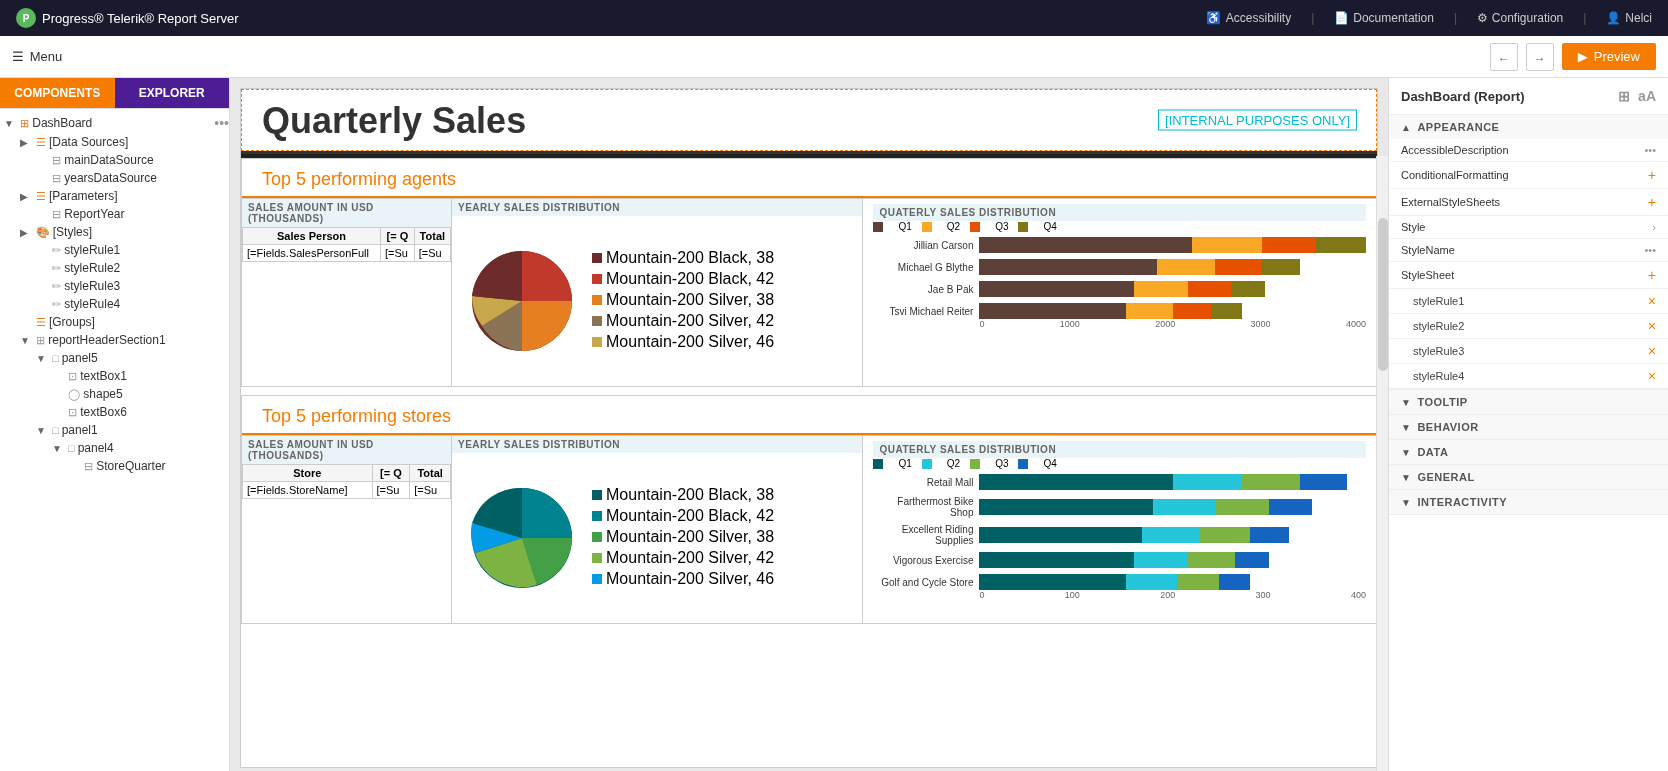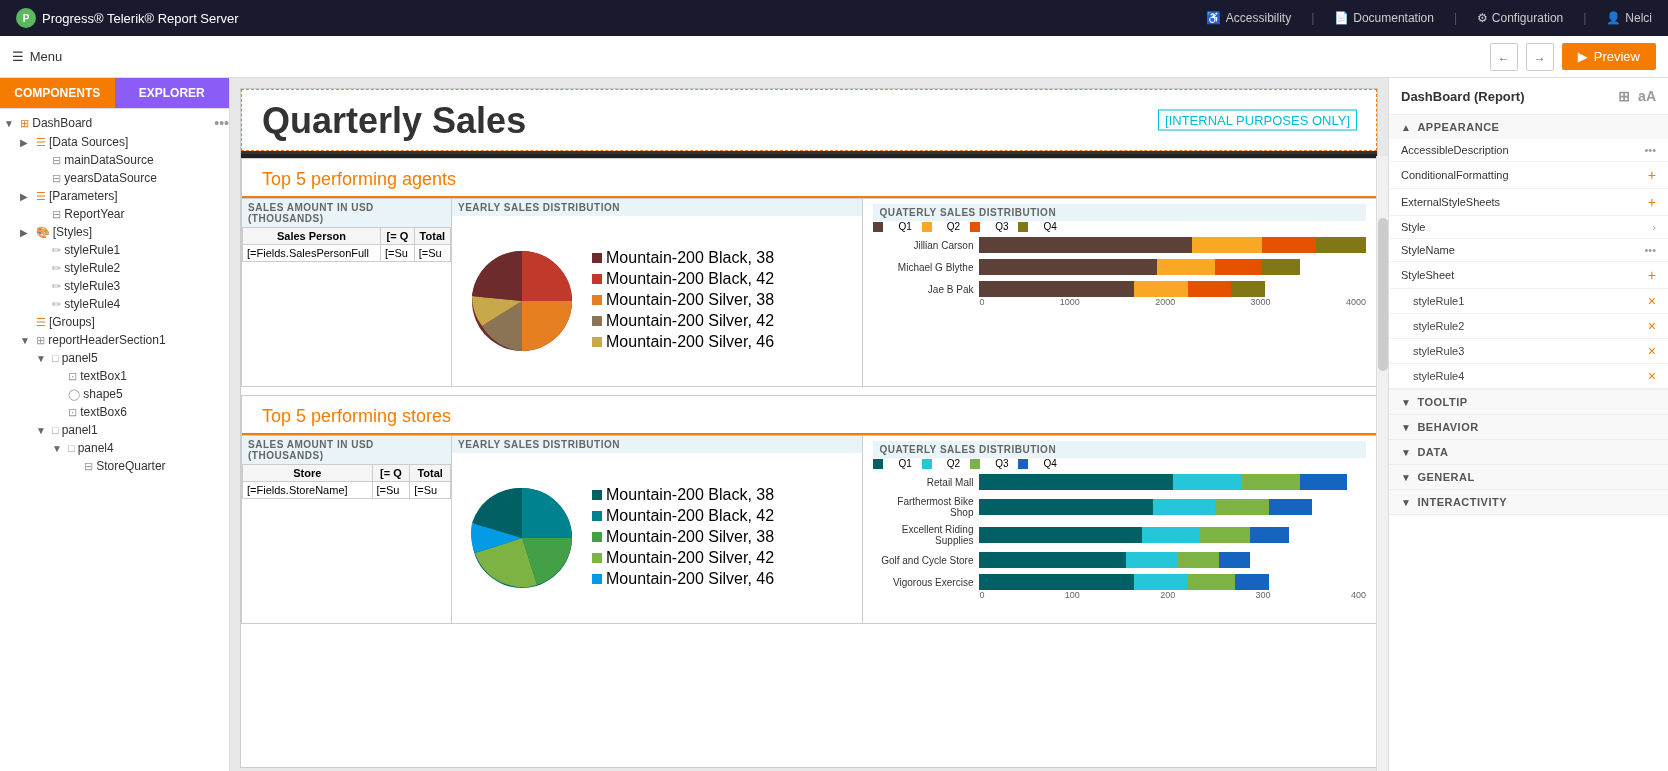--- a/index.html
+++ b/index.html
@@ -89,21 +89,21 @@
     .sidebar-tabs {
       display: flex;
       border-bottom: 1px solid #ddd;
     }
     .sidebar-tab {
       flex: 1; text-align: center; padding: 8px 4px;
       font-size: 12px; font-weight: 600; cursor: pointer;
       color: white;
     }
     .sidebar-tab.components { background: #f57c00; }
-    .sidebar-tab.explorer { background: #8b5cf6; }
+    .sidebar-tab.explorer { background: #4c1d95; }
 
     .tree-container { padding: 4px 0; }
     .tree-item {
       display: flex; align-items: center;
       padding: 2px 0; cursor: pointer;
       font-size: 12px; color: #333;
     }
     .tree-item .toggle { width: 16px; display: inline-block; color: #666; font-size: 10px; }
     .tree-item .icon { margin-right: 3px; font-size: 11px; }
     .tree-item .label { flex: 1; }
@@ -610,20 +610,29 @@
               </div>
               <div class="bar-row">
                 <div class="bar-label">Jae B Pak</div>
                 <div class="bar-segments">
                   <div class="bar-segment" style="width:40%;background:#5d4037"></div>
                   <div class="bar-segment" style="width:14%;background:#f9a825"></div>
                   <div class="bar-segment" style="width:11%;background:#e65100"></div>
                   <div class="bar-segment" style="width:9%;background:#827717"></div>
                 </div>
               </div>
+              <div class="bar-row">
+                <div class="bar-label">Tsvi Michael Reiter</div>
+                <div class="bar-segments">
+                  <div class="bar-segment" style="width:38%;background:#5d4037"></div>
+                  <div class="bar-segment" style="width:12%;background:#f9a825"></div>
+                  <div class="bar-segment" style="width:10%;background:#e65100"></div>
+                  <div class="bar-segment" style="width:8%;background:#827717"></div>
+                </div>
+              </div>
             </div>
             <div class="bar-axis">
               <span>0</span>
               <span>1000</span>
               <span>2000</span>
               <span>3000</span>
               <span>4000</span>
             </div>
           </div>
         </div>
@@ -731,35 +740,35 @@
               <div class="bar-row">
                 <div class="bar-label">Excellent Riding Supplies</div>
                 <div class="bar-segments">
                   <div class="bar-segment" style="width:42%;background:#006064"></div>
                   <div class="bar-segment" style="width:15%;background:#26c6da"></div>
                   <div class="bar-segment" style="width:13%;background:#7cb342"></div>
                   <div class="bar-segment" style="width:10%;background:#1565c0"></div>
                 </div>
               </div>
               <div class="bar-row">
+                <div class="bar-label">Vigorous Exercise</div>
+                <div class="bar-segments">
+                  <div class="bar-segment" style="width:40%;background:#006064"></div>
+                  <div class="bar-segment" style="width:14%;background:#26c6da"></div>
+                  <div class="bar-segment" style="width:12%;background:#7cb342"></div>
+                  <div class="bar-segment" style="width:9%;background:#1565c0"></div>
+                </div>
+              </div>
+              <div class="bar-row">
                 <div class="bar-label">Golf and Cycle Store</div>
                 <div class="bar-segments">
                   <div class="bar-segment" style="width:38%;background:#006064"></div>
                   <div class="bar-segment" style="width:13%;background:#26c6da"></div>
                   <div class="bar-segment" style="width:11%;background:#7cb342"></div>
                   <div class="bar-segment" style="width:8%;background:#1565c0"></div>
-                </div>
-              </div>
-              <div class="bar-row">
-                <div class="bar-label">Vigorous Exercise</div>
-                <div class="bar-segments">
-                  <div class="bar-segment" style="width:40%;background:#006064"></div>
-                  <div class="bar-segment" style="width:14%;background:#26c6da"></div>
-                  <div class="bar-segment" style="width:12%;background:#7cb342"></div>
-                  <div class="bar-segment" style="width:9%;background:#1565c0"></div>
                 </div>
               </div>
             </div>
             <div class="bar-axis">
               <span>0</span>
               <span>100</span>
               <span>200</span>
               <span>300</span>
               <span>400</span>
             </div>

